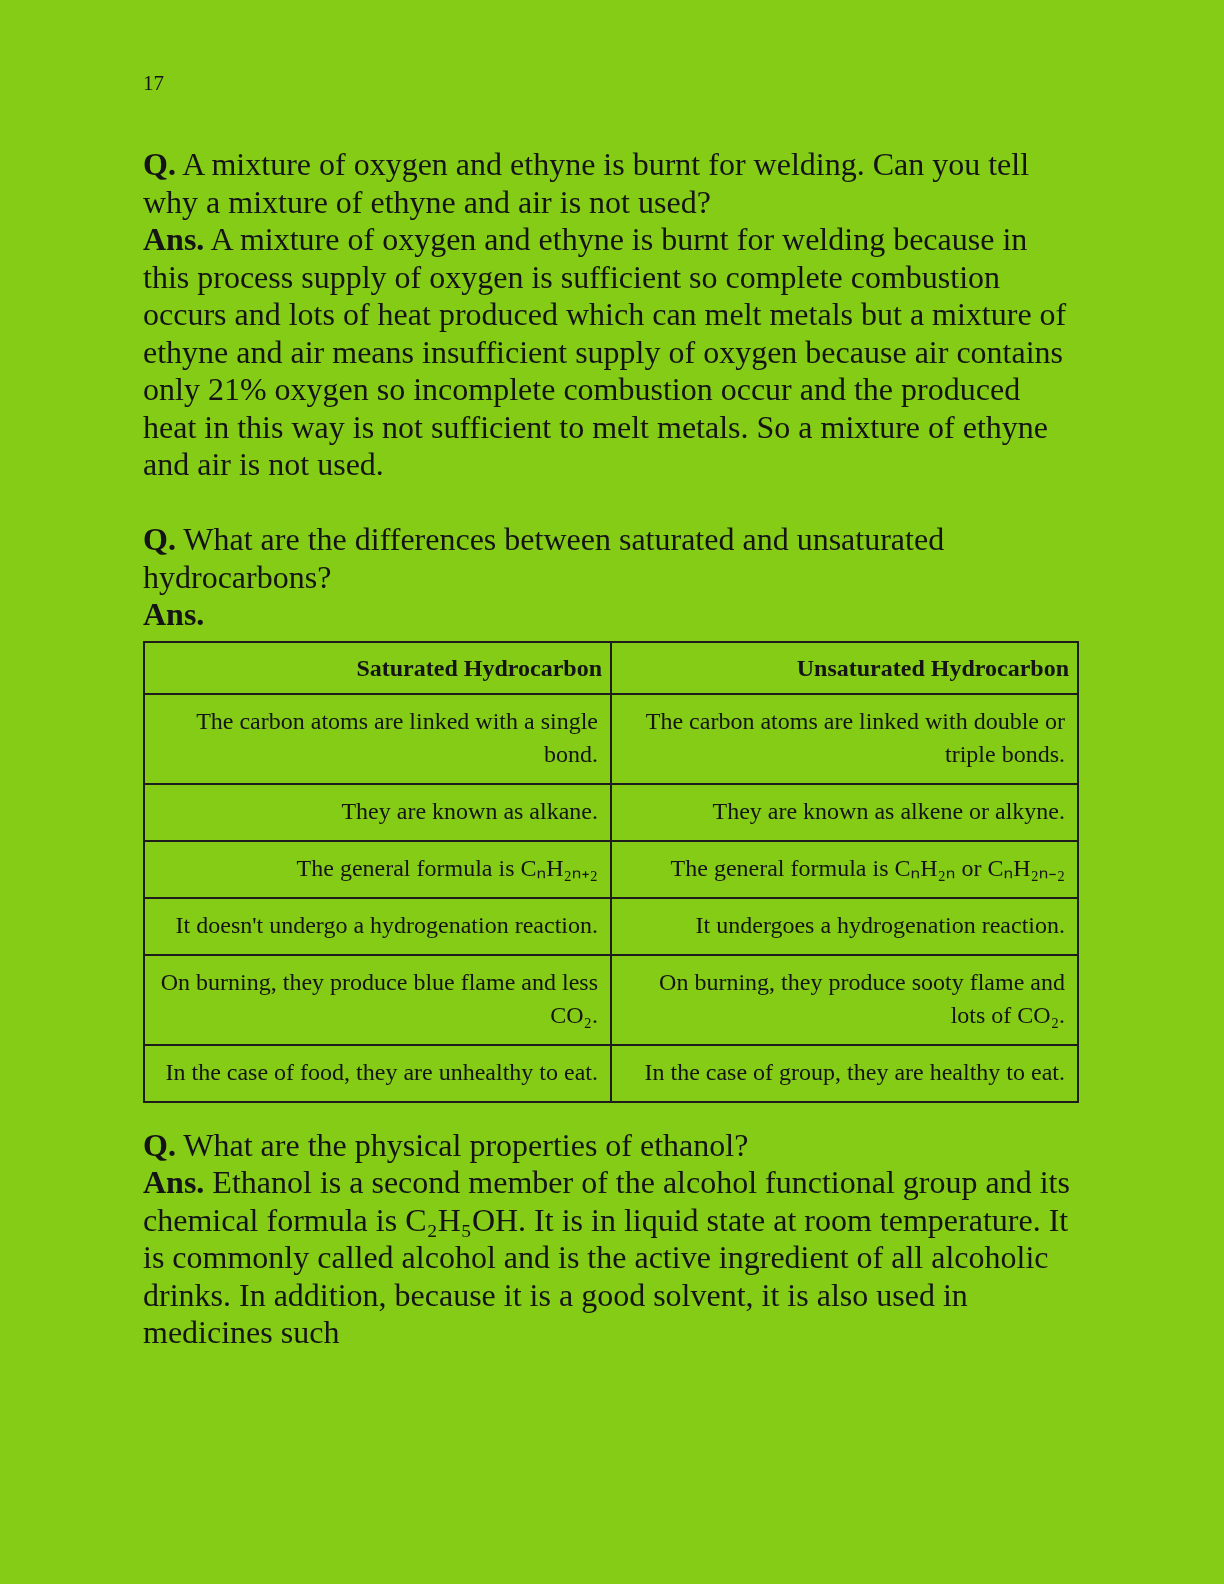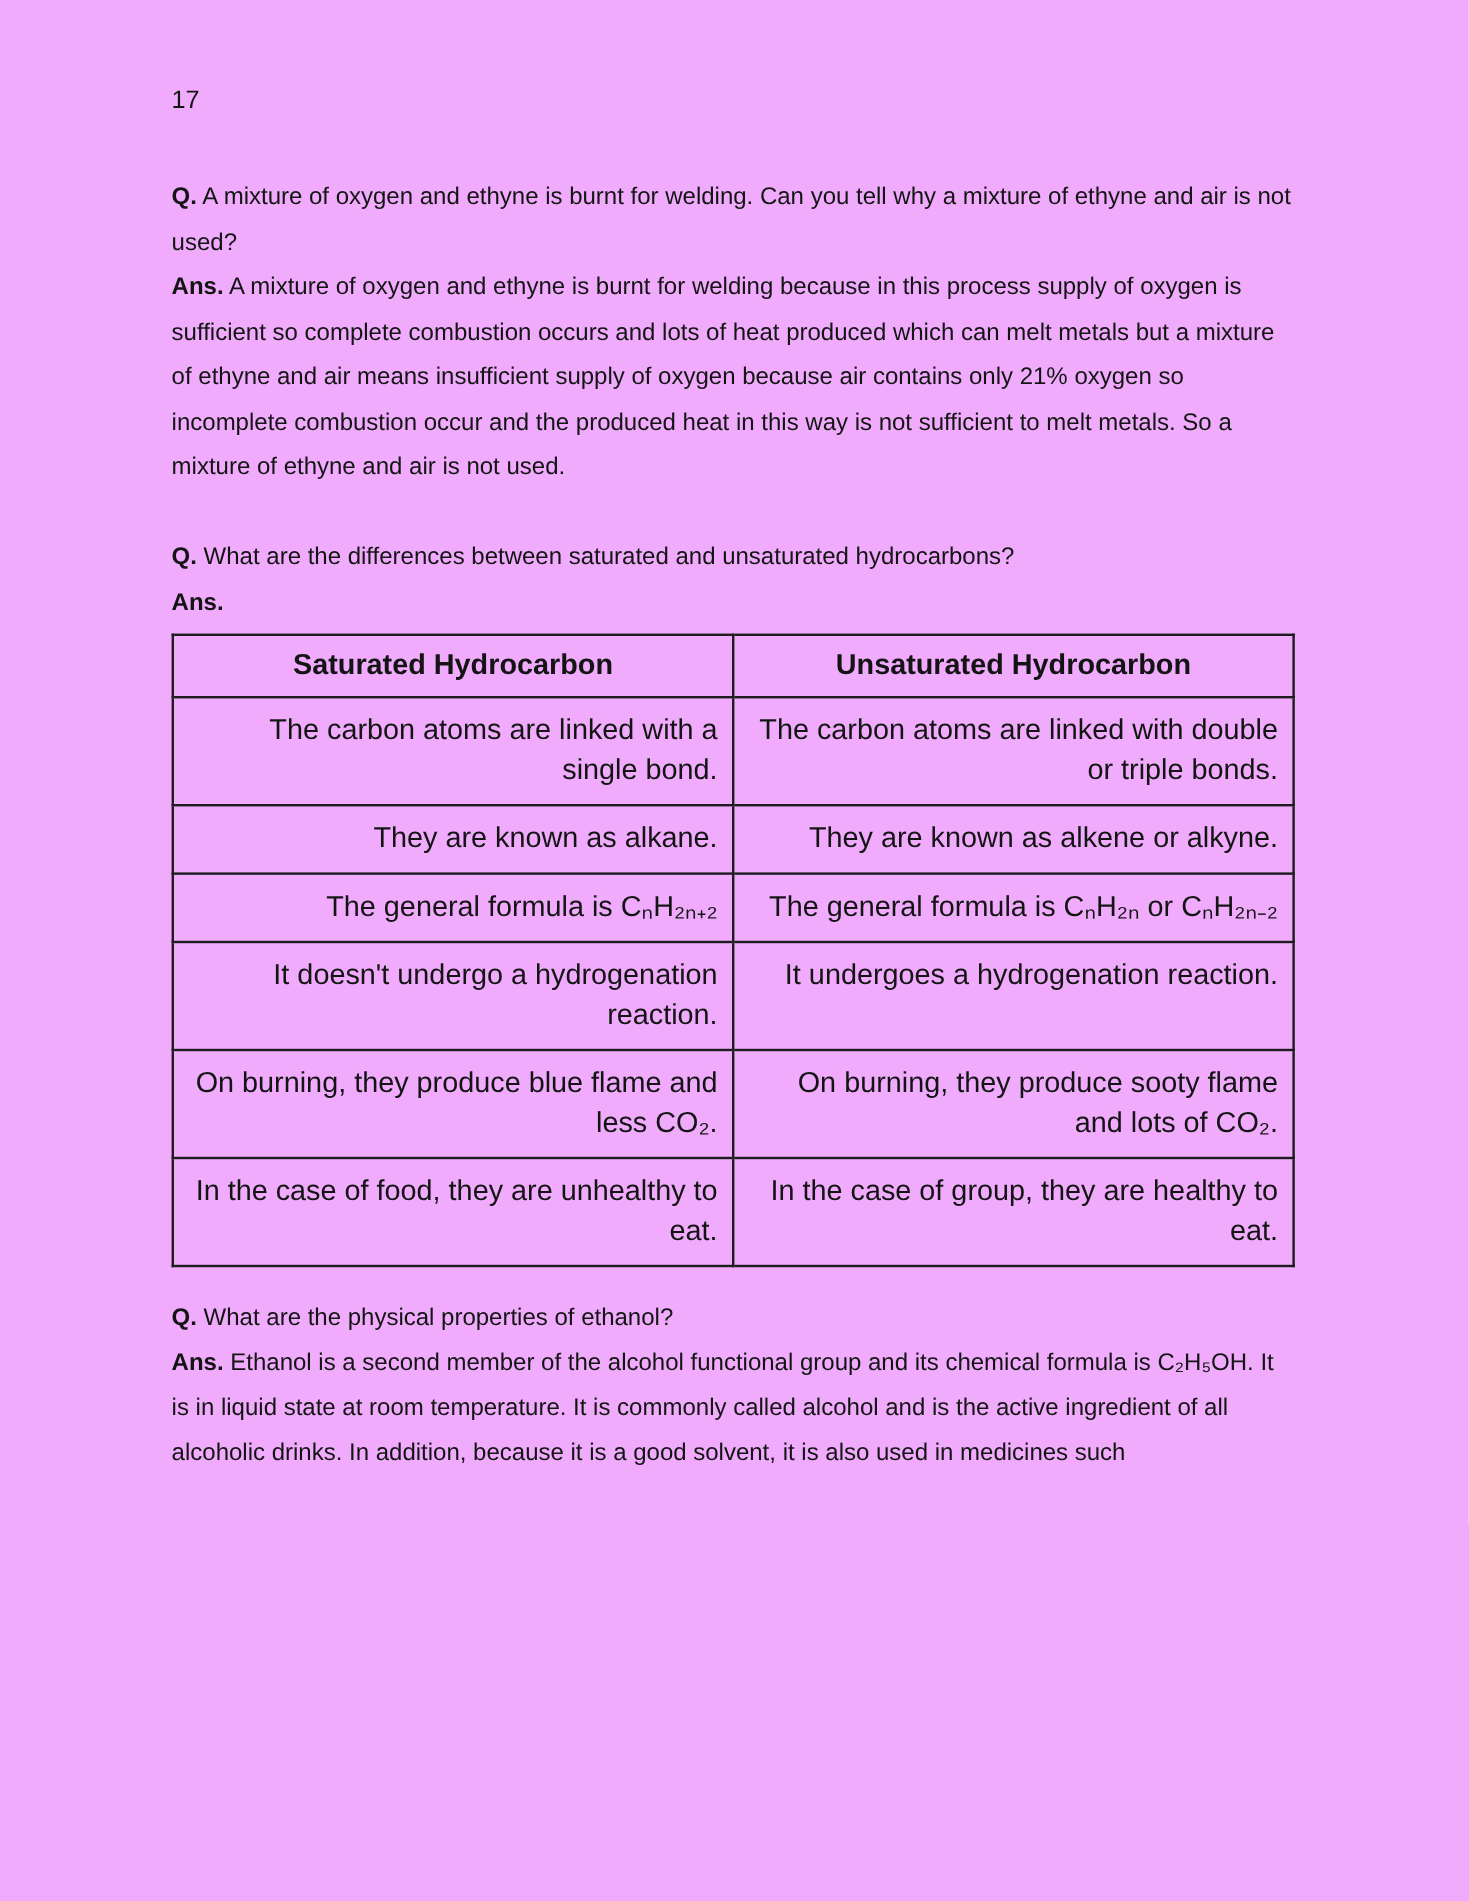--- a/index.html
+++ b/index.html
@@ -4,54 +4,54 @@
 <style>
   html, body {
     margin: 0;
     padding: 0;
     background: #ffffff;
   }
   .page {
     position: relative;
     width: 1224px;
     height: 1584px;
-    background: #f0abfc;
+    background: #84cc16;
     color: #141414;
-    font-family: Liberation Sans, sans-serif;
+    font-family: Liberation Serif, serif;
     box-sizing: border-box;
     padding: 73px 146px 0 143px;
     overflow: hidden;
   }
   .page-number {
     font-size: 21px;
     line-height: 21px;
     margin: 0 0 52px 0;
   }
   .para {
-    font-size: 20px;
+    font-size: 32px;
     line-height: 37.5px;
     margin: 0;
   }
   .para b { font-weight: bold; }
   .gap-top { margin-top: 37.5px; }
   table.cmp {
     border-collapse: collapse;
     width: 936px;
     table-layout: fixed;
     margin-top: 7px;
   }
   .cmp th, .cmp td {
     border: 2px solid #1d1d1d;
     font-size: 24px;
     vertical-align: top;
     box-sizing: border-box;
   }
   .cmp th {
     font-weight: bold;
-    text-align: center;
+    text-align: right;
     padding: 12px 8px;
     line-height: 26px;
   }
   .cmp td {
     padding: 10px 12px 12px 12px;
     line-height: 33px;
     text-align: right;
   }
   .q3 { margin-top: 24px; }
 </style>

